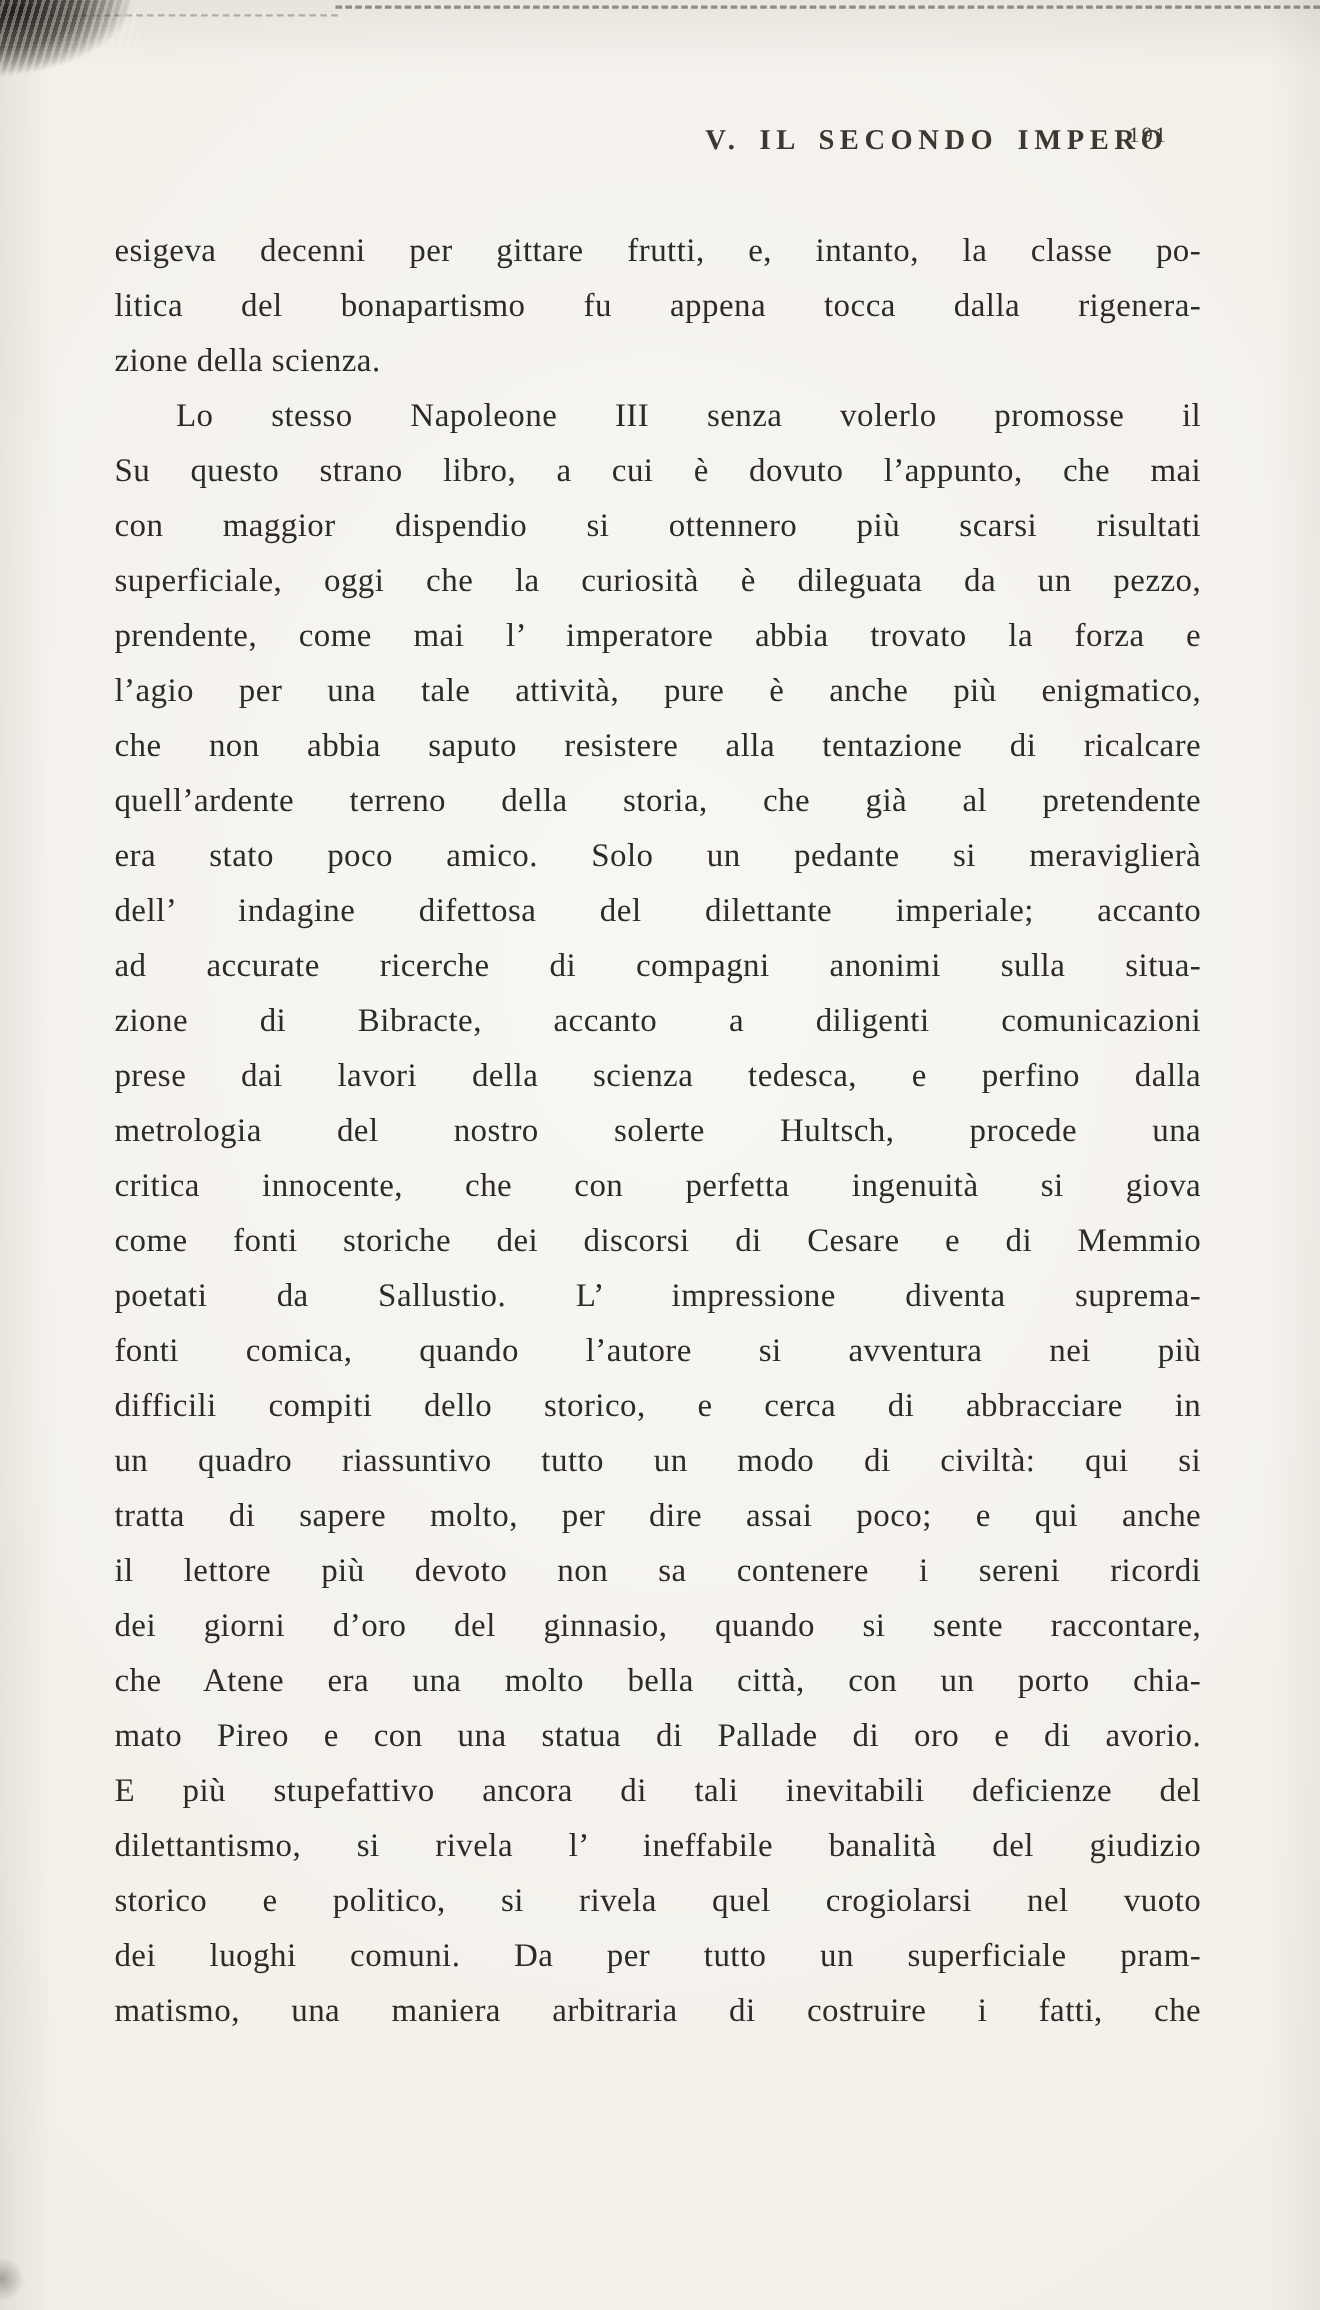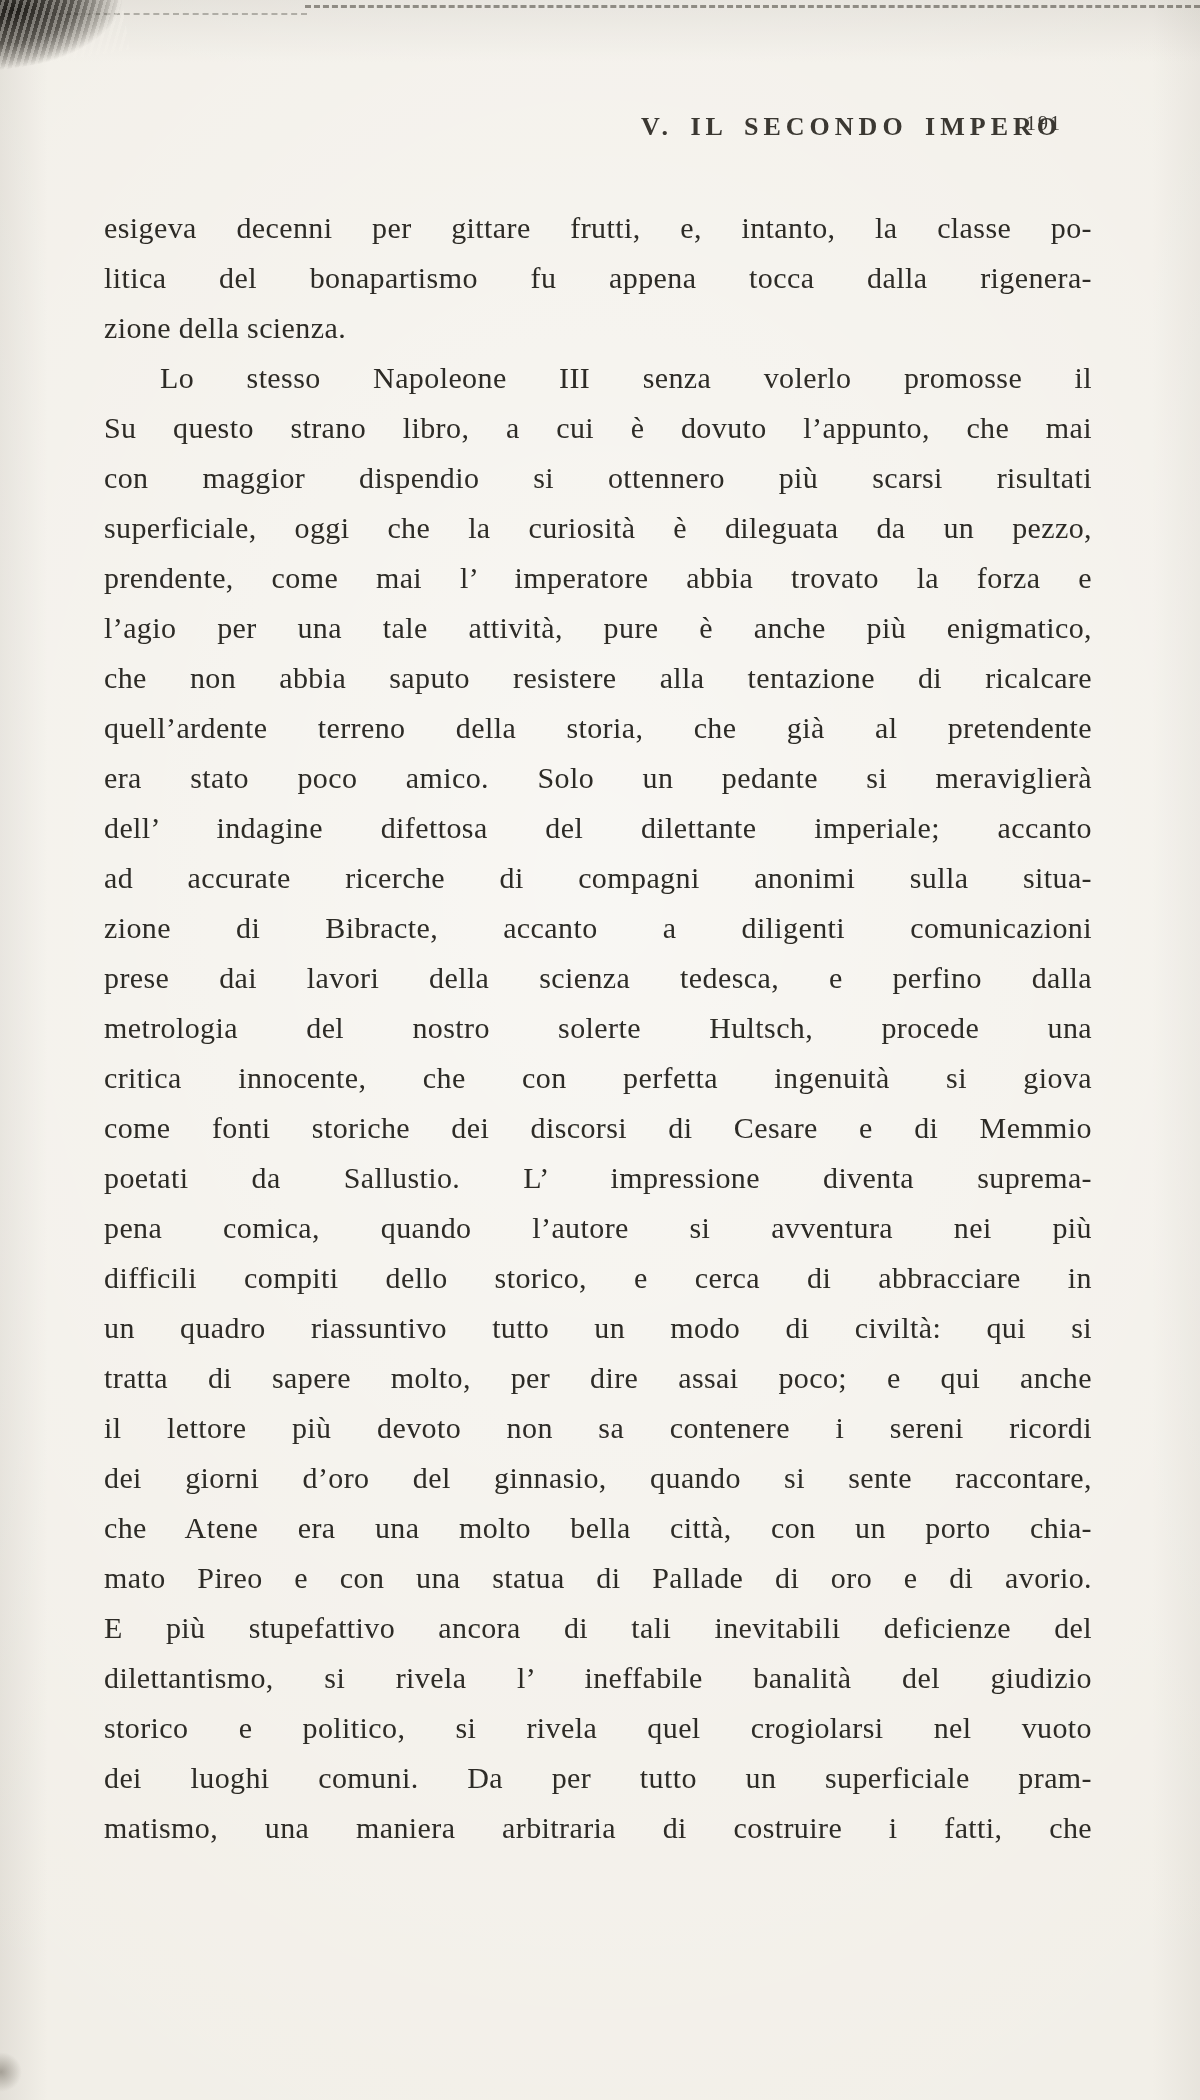--- a/index.html
+++ b/index.html
@@ -118,21 +118,21 @@
         <div class="line">quell’ardente terreno della storia, che già al pretendente</div>
         <div class="line">era stato poco amico. Solo un pedante si meraviglierà</div>
         <div class="line">dell’ indagine difettosa del dilettante imperiale; accanto</div>
         <div class="line">ad accurate ricerche di compagni anonimi sulla situa-</div>
         <div class="line">zione di Bibracte, accanto a diligenti comunicazioni</div>
         <div class="line">prese dai lavori della scienza tedesca, e perfino dalla</div>
         <div class="line">metrologia del nostro solerte Hultsch, procede una</div>
         <div class="line">critica innocente, che con perfetta ingenuità si giova</div>
         <div class="line">come fonti storiche dei discorsi di Cesare e di Memmio</div>
         <div class="line">poetati da Sallustio. L’ impressione diventa suprema-</div>
-        <div class="line">pena comica, quando l’autore si avventura nei più</div>
+        <div class="line">fonti comica, quando l’autore si avventura nei più</div>
         <div class="line">difficili compiti dello storico, e cerca di abbracciare in</div>
         <div class="line">un quadro riassuntivo tutto un modo di civiltà: qui si</div>
         <div class="line">tratta di sapere molto, per dire assai poco; e qui anche</div>
         <div class="line">il lettore più devoto non sa contenere i sereni ricordi</div>
         <div class="line">dei giorni d’oro del ginnasio, quando si sente raccontare,</div>
         <div class="line">che Atene era una molto bella città, con un porto chia-</div>
         <div class="line">mato Pireo e con una statua di Pallade di oro e di avorio.</div>
         <div class="line">E più stupefattivo ancora di tali inevitabili deficienze del</div>
         <div class="line">dilettantismo, si rivela l’ ineffabile banalità del giudizio</div>
         <div class="line">storico e politico, si rivela quel crogiolarsi nel vuoto</div>

